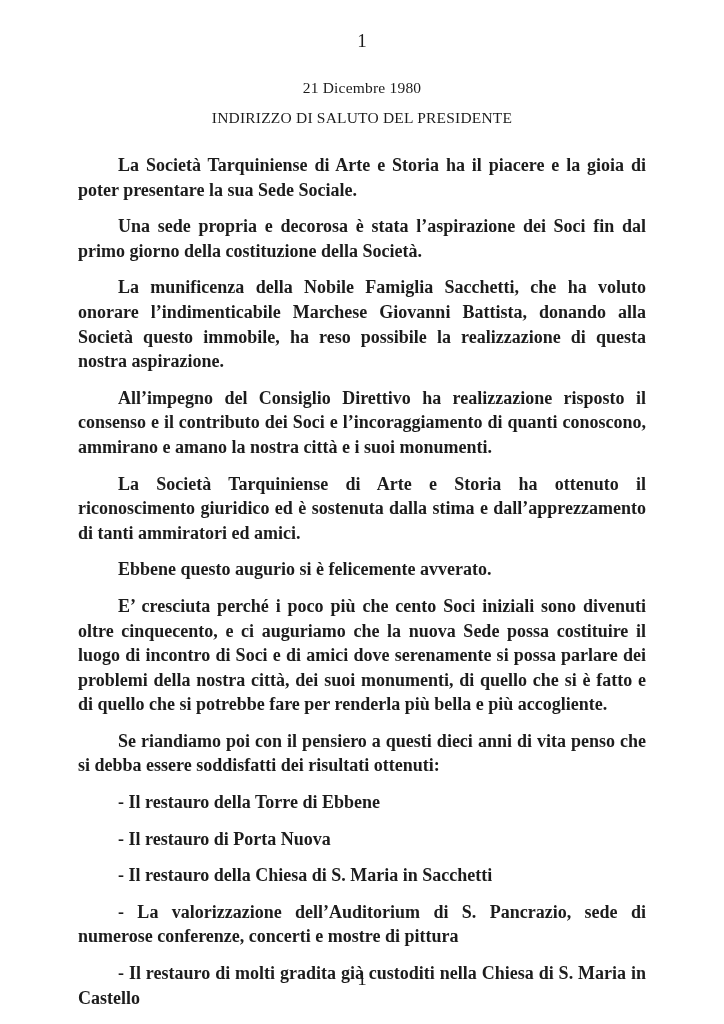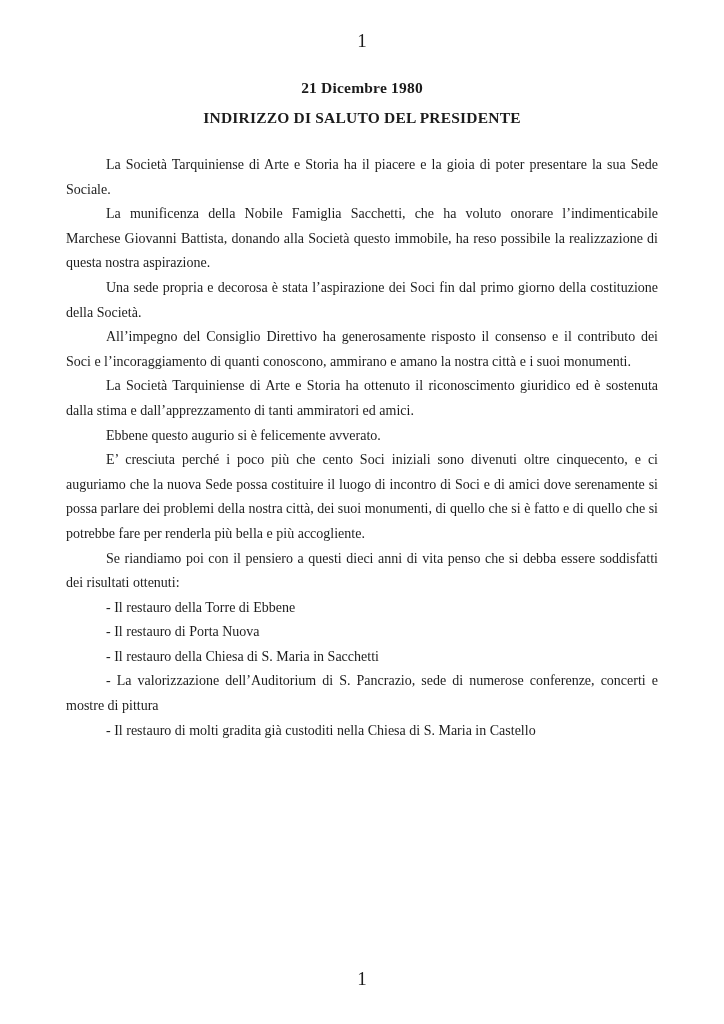--- a/index.html
+++ b/index.html
@@ -32,54 +32,55 @@
     margin-bottom: 28px;
   }
   .page-number.bottom {
     position: absolute;
     left: 0;
     right: 0;
     bottom: 34px;
   }
   .heading {
     text-align: center;
-    font-weight: bold;
+    font-weight: normal;
     font-size: 15.5px;
     line-height: 16px;
     margin: 4px 0 14px 0;
     letter-spacing: 0.2px;
   }
   .body-text {
     margin-top: 27px;
   }
   .body-text p {
-    margin: 0;
-    font-size: 14px;
+    margin: 12px;
+    font-size: 18px;
     line-height: 24.6px;
     text-align: justify;
     text-indent: 40px;
+    font-weight: bold;
   }
 </style>
 </head>
 <body>
 
 <div class="page">
 
   <div class="page-number top">1</div>
 
   <div class="heading">21 Dicembre 1980</div>
 
 
   <div class="heading">INDIRIZZO DI SALUTO DEL PRESIDENTE</div>
 
   <div class="body-text">
     <p>La Società Tarquiniense di Arte e Storia ha il piacere e la gioia di poter presentare la sua Sede Sociale.</p>
+    <p>Una sede propria e decorosa è stata l’aspirazione dei Soci fin dal primo giorno della costituzione della Società.</p>
     <p>La munificenza della Nobile Famiglia Sacchetti, che ha voluto onorare l’indimenticabile Marchese Giovanni Battista, donando alla Società questo immobile, ha reso possibile la realizzazione di questa nostra aspirazione.</p>
-    <p>Una sede propria e decorosa è stata l’aspirazione dei Soci fin dal primo giorno della costituzione della Società.</p>
-    <p>All’impegno del Consiglio Direttivo ha generosamente risposto il consenso e il contributo dei Soci e l’incoraggiamento di quanti conoscono, ammirano e amano la nostra città e i suoi monumenti.</p>
+    <p>All’impegno del Consiglio Direttivo ha realizzazione risposto il consenso e il contributo dei Soci e l’incoraggiamento di quanti conoscono, ammirano e amano la nostra città e i suoi monumenti.</p>
     <p>La Società Tarquiniense di Arte e Storia ha ottenuto il riconoscimento giuridico ed è sostenuta dalla stima e dall’apprezzamento di tanti ammiratori ed amici.</p>
     <p>Ebbene questo augurio si è felicemente avverato.</p>
     <p>E’ cresciuta perché i poco più che cento Soci iniziali sono divenuti oltre cinquecento, e ci auguriamo che la nuova Sede possa costituire il luogo di incontro di Soci e di amici dove serenamente si possa parlare dei problemi della nostra città, dei suoi monumenti, di quello che si è fatto e di quello che si potrebbe fare per renderla più bella e più accogliente.</p>
     <p>Se riandiamo poi con il pensiero a questi dieci anni di vita penso che si debba essere soddisfatti dei risultati ottenuti:</p>
     <p>- Il restauro della Torre di Ebbene</p>
     <p>- Il restauro di Porta Nuova</p>
     <p>- Il restauro della Chiesa di S. Maria in Sacchetti</p>
     <p>- La valorizzazione dell’Auditorium di S. Pancrazio, sede di numerose conferenze, concerti e mostre di pittura</p>
     <p>- Il restauro di molti gradita già custoditi nella Chiesa di S. Maria in Castello</p>
   </div>

